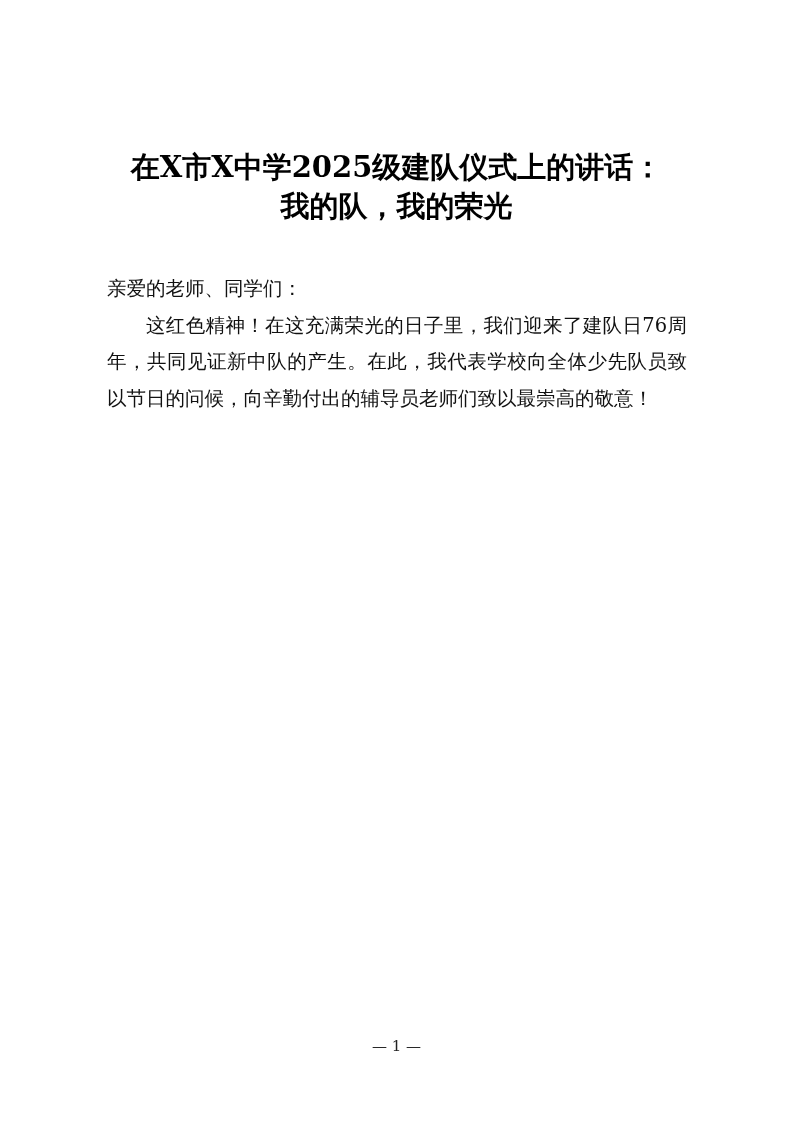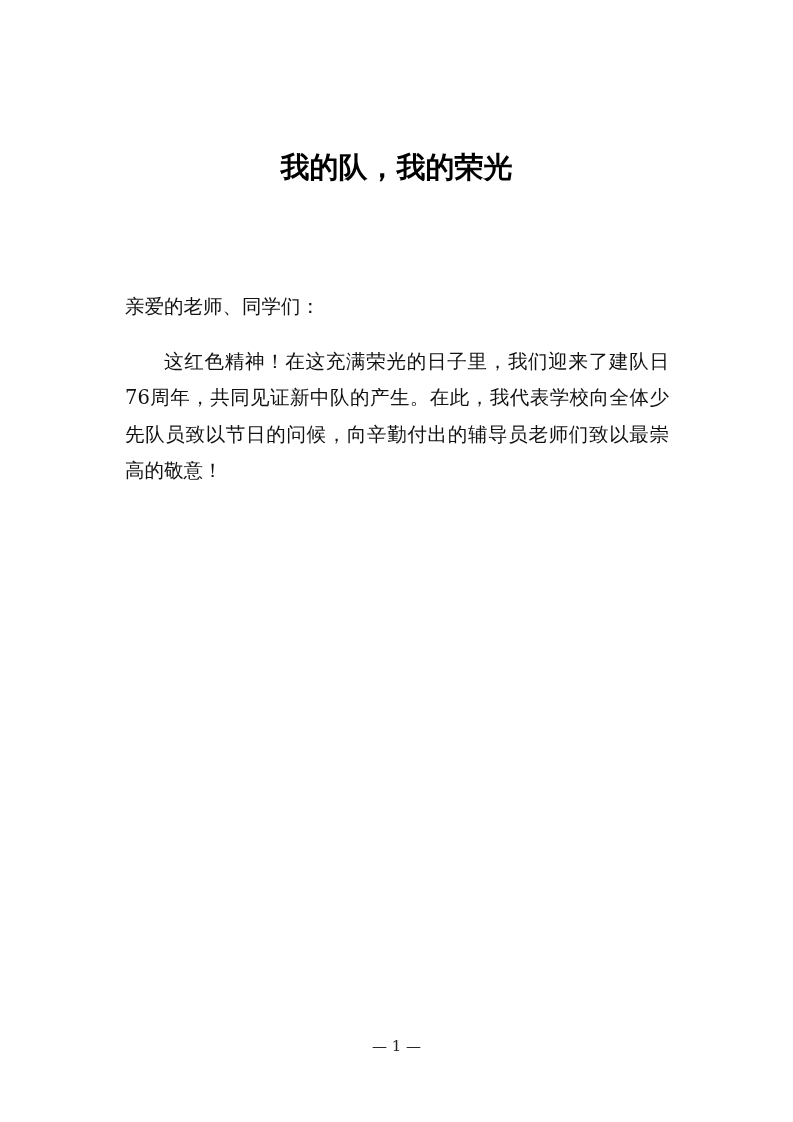--- a/index.html
+++ b/index.html
@@ -44,21 +44,21 @@
       left: 107px;
       top: 271px;
       width: 580px;
       font-size: 19.5px;
       line-height: 36.6px;
       text-align: justify;
       text-justify: inter-character;
       color: #111111;
     }
     .body-text p {
-      margin: 18px;
+      margin: 0;
       padding: 0;
     }
     .body-text p.indent {
       text-indent: 2em;
     }
     .page-number {
       position: absolute;
       top: 1037px;
       left: 0;
       width: 793px;
@@ -66,20 +66,21 @@
       font-size: 15px;
       color: #222222;
     }
   </style>
 </head>
 <body>
 
 <div class="page">
 
   <h1 class="title">
+    <span class="line">在X市X中学2025级建队仪式上的讲话：</span>
     <span class="line">我的队，我的荣光</span>
   </h1>
 
   <div class="body-text">
     <p>亲爱的老师、同学们：</p>
     <p class="indent">这红色精神！在这充满荣光的日子里，我们迎来了建队日76周年，共同见证新中队的产生。在此，我代表学校向全体少先队员致以节日的问候，向辛勤付出的辅导员老师们致以最崇高的敬意！</p>
   </div>
 
   <div class="page-number">— 1 —</div>
 

